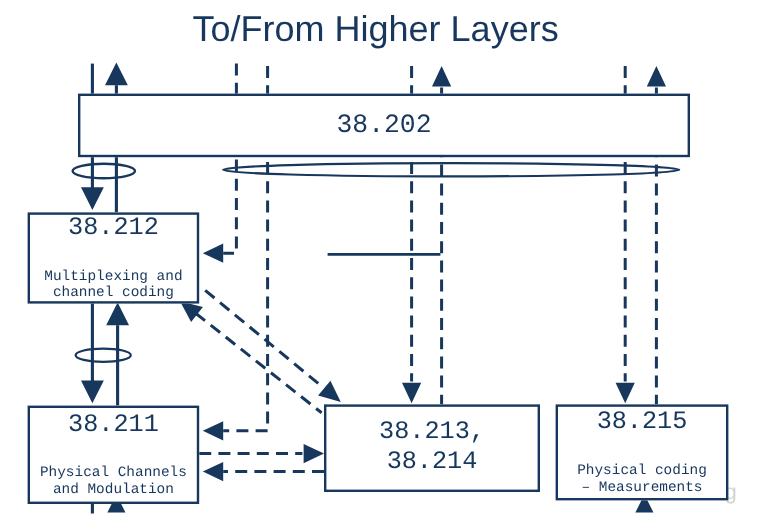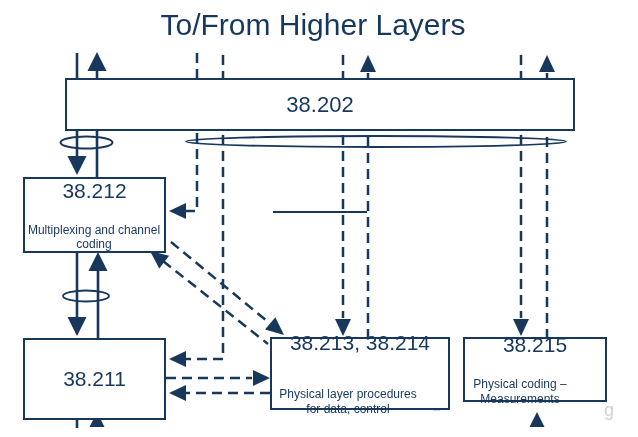--- a/index.html
+++ b/index.html
@@ -7,35 +7,35 @@
     position:relative;width:638px;height:437px;background:#ffffff;overflow:hidden;
     font-family:"Liberation Sans",sans-serif;color:#17375D;
   }
   svg.wires{position:absolute;left:0;top:0;z-index:1;}
   .diagram-title{
     position:absolute;left:313px;top:8px;transform:translateX(-50%);
     font-size:30px;line-height:1.1;white-space:nowrap;color:#17375D;z-index:3;
   }
   .spec-box{
     position:absolute;box-sizing:border-box;border:2px solid #17375D;background:#ffffff;
-    display:flex;flex-direction:column;justify-content:center;
-    text-align:center;z-index:2;
+    display:flex;flex-direction:column;align-items:center;justify-content:center;
+    text-align:center;z-index:2;font-family:Liberation Mono, monospace;
   }
   .spec-box .code{font-size:21px;line-height:1.15;}
   .spec-box .desc{font-size:12px;line-height:1.18;margin-top:20px;}
   #box202{left:65px;top:78px;width:510px;height:53px;}
   #box202 .code{font-size:22px;}
   #box202 .desc{font-size:12.5px;margin-top:0;}
   #box212{left:23px;top:177px;width:143px;height:76px;}
   #box212 .desc{max-width:138px;}
   #box211{left:23px;top:338px;width:143px;height:82px;}
   #box211 .desc{max-width:130px;}
   #box213{left:270px;top:337px;width:180px;height:73px;gap:12px;}
   #box213 .desc{max-width:152px;}
-  #box215{left:463px;top:337px;width:144px;height:65px;}
+  #box215{left:463px;top:337px;width:144px;height:80px;}
   #box215 .desc{max-width:110px;}
   .watermark{position:absolute;color:#d2d2d2;z-index:1;font-size:16px;}
   #wm-left{left:432px;top:397px;}
   #wm-right{left:604px;top:400px;font-size:18px;}
 </style>
 </head>
 <body>
 
 <div class="canvas">
 
@@ -97,25 +97,25 @@
     <span class="code">38.202</span>
   </div>
 
   <div class="spec-box" id="box212">
     <span class="code">38.212</span>
     <span class="desc">Multiplexing and channel coding</span>
   </div>
 
   <div class="spec-box" id="box211">
     <span class="code">38.211</span>
+    <span class="desc">Physical Channels and Modulation</span>
   </div>
 
   <div class="spec-box" id="box213">
     <span class="code">38.213, 38.214</span>
-    <span class="desc">Physical layer procedures for data, control</span>
   </div>
 
   <div class="spec-box" id="box215">
     <span class="code">38.215</span>
     <span class="desc">Physical coding – Measurements</span>
   </div>
 
   <span class="watermark" id="wm-left">1</span>
   <span class="watermark" id="wm-right">g</span>
 

